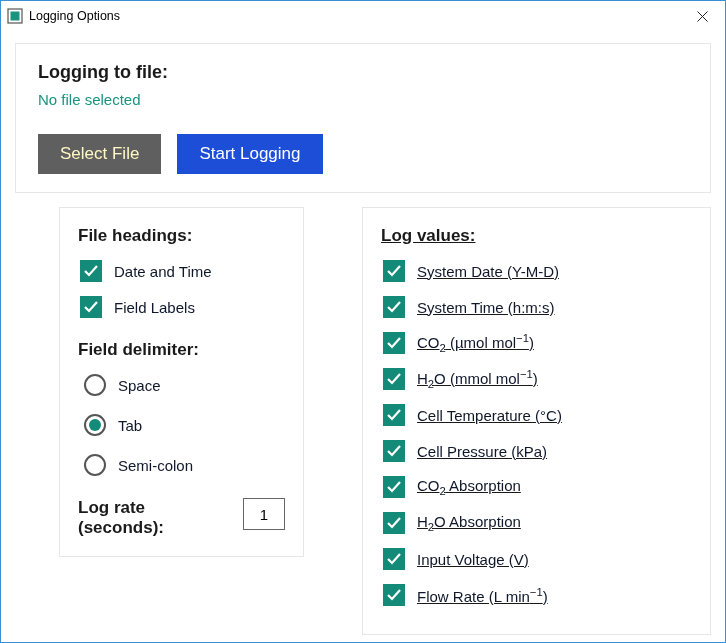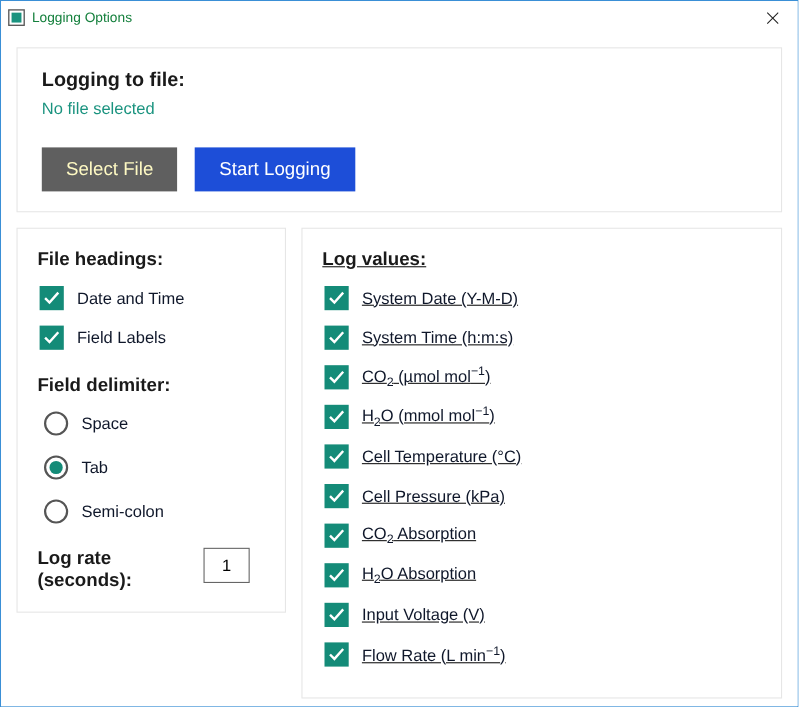--- a/index.html
+++ b/index.html
@@ -1,35 +1,35 @@
 <!DOCTYPE html>
 <html><head>
 <meta charset="utf-8">
 <style>
   * { box-sizing: border-box; }
   html, body { margin:0; padding:0; font-family: "Segoe UI", Arial, sans-serif; font-size:15px; color:#1a1a1a; background:#fff; }
   .window { width:726px; height:643px; border:1px solid #3a8fd6; display:flex; flex-direction:column; }
   .titlebar { height:30px; display:flex; align-items:center; padding:0 0 0 6px; background:#fff; }
   .title-icon { width:16px; height:16px; display:inline-block; margin-right:6px; }
-  .title-text { font-size:12.5px; color:#15803d; flex:0 0 auto; }
+  .title-text { font-size:12.5px; color:#000000; flex:0 0 auto; }
   .spacer { flex:1; }
   .close-btn { width:46px; height:30px; display:flex; align-items:center; justify-content:center; cursor:pointer; }
   .body { flex:1; padding:12px 14px; background:#fff; overflow:hidden; }
   .panel { background:#fff; border:1px solid #e6e6e6; padding:18px 22px; }
   .panel.top { margin-bottom:14px; }
   .h { font-weight:700; font-size:18px; margin:0 0 8px 0; }
   .sub { color:#1a937f; font-size:15px; }
   .btn-row { margin-top:26px; display:flex; gap:16px; }
   .btn { padding:10px 22px; font-size:17px; border:none; cursor:pointer; }
   .btn-primary { background:#5f5f5f; color:#fef9c3; }
   .btn-disabled { background:#1d4ed8; color:#fff; cursor:default; }
   .columns { display:flex; gap:14px; align-items:stretch; }
   .col-left { flex:0 0 245px; }
   .col-right { flex:1;text-decoration:underline; }
-  .panel.col { height:100%; padding:14px 32px 18px 18px; }
+  .panel.col { height:100%; padding:14px 18px 18px 18px;margin-left:44px; }
   .section-h { font-weight:700; font-size:17px; margin:4px 0 10px 0; }
   .opt-row { display:flex; align-items:center; gap:12px; margin:6px 0 6px 2px; min-height:30px; }
   .chk { width:22px; height:22px; background:#148b78; display:flex; align-items:center; justify-content:center; flex-shrink:0; cursor:pointer; }
   .chk svg { stroke:#fff; }
   .radio { width:22px; height:22px; border:2px solid #555; border-radius:50%; display:flex; align-items:center; justify-content:center; flex-shrink:0; cursor:pointer; }
   .radio-dot { width:12px; height:12px; border-radius:50%; background:#148b78; display:none; }
   .radio.selected .radio-dot { display:block; }
   .opt-label { font-size:15px; color:#0f172a; }
   .opt-row.radio-row { margin-left:6px; margin-top:10px; margin-bottom:10px; }
   .rate-row { display:flex; align-items:flex-start; gap:12px; margin-top:18px; }

